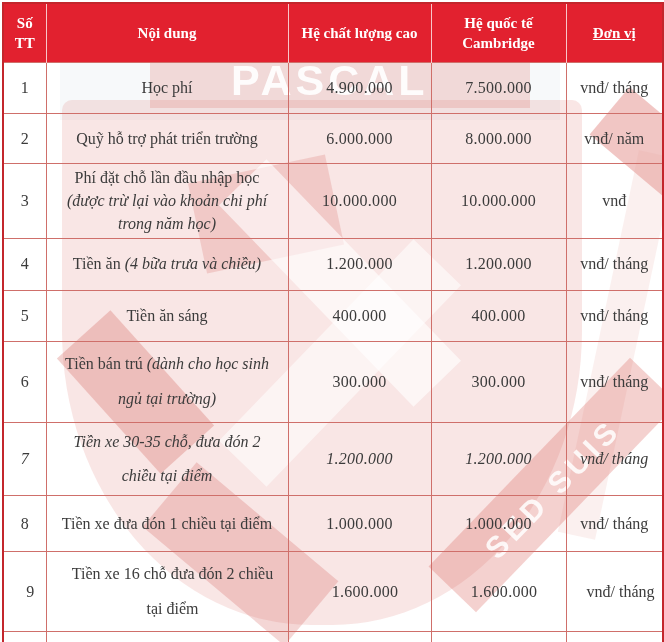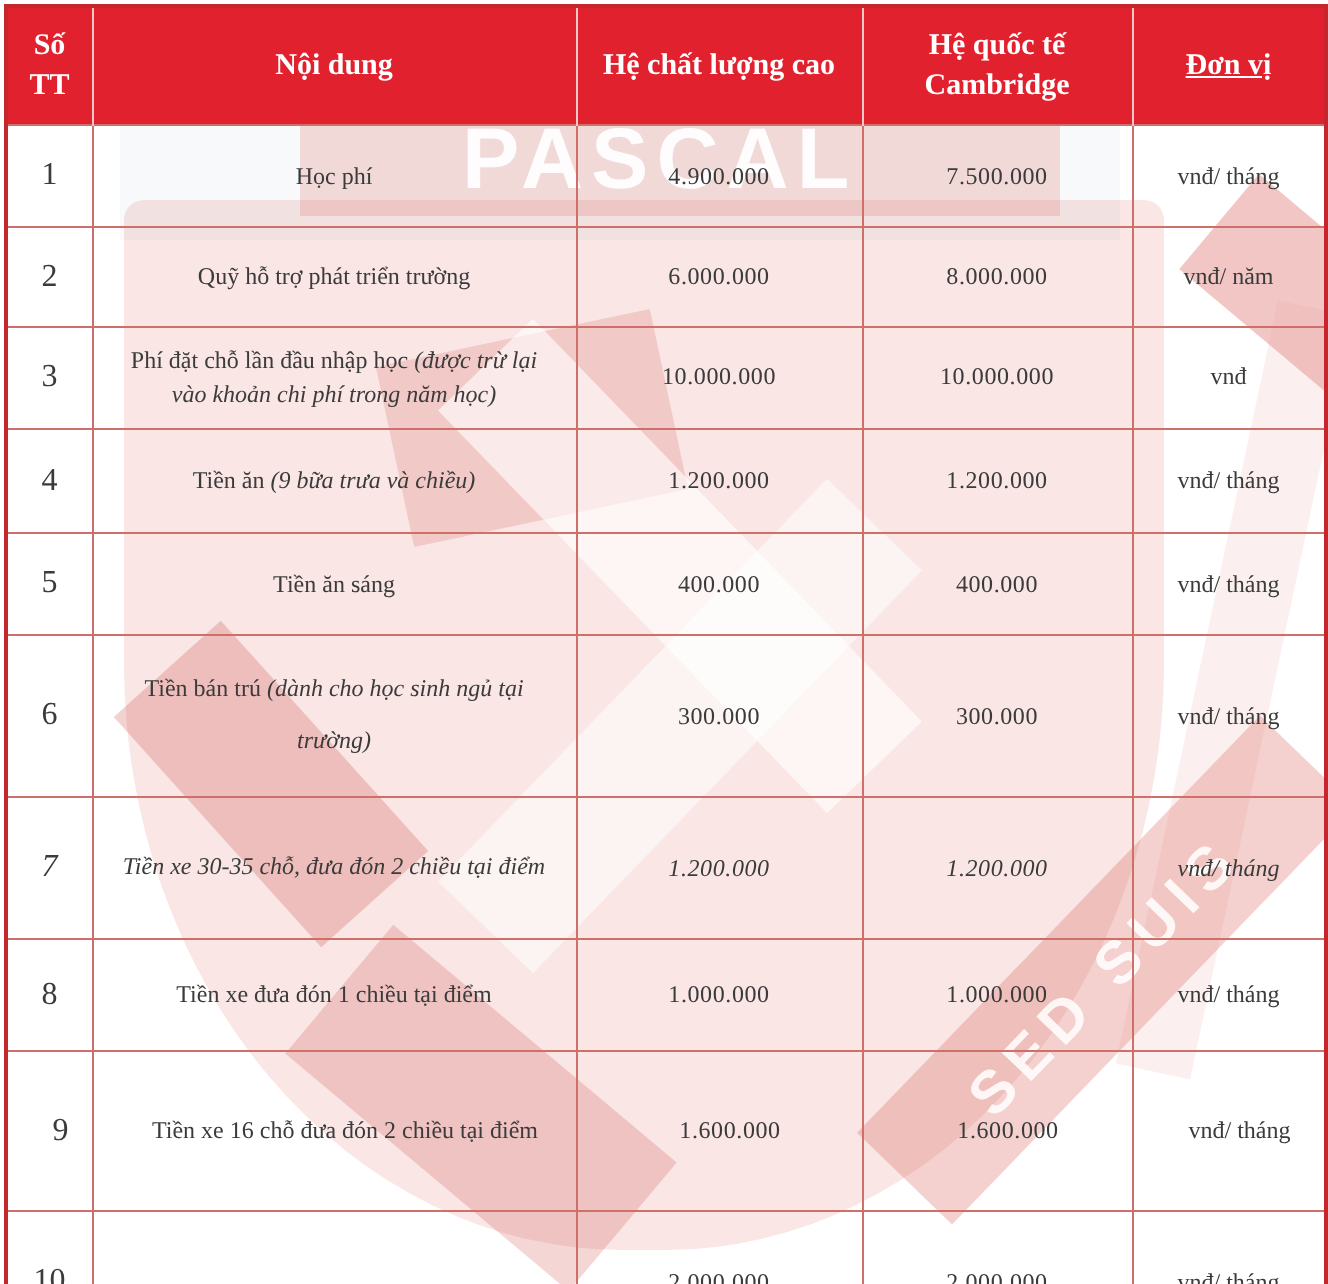--- a/index.html
+++ b/index.html
@@ -70,21 +70,21 @@
     border-right: 1px solid rgba(255,255,255,0.75);
     vertical-align: middle;
     text-align: center;
   }
   .fee-table thead th:last-child { border-right: none; text-decoration: underline; }
   .fee-table tbody td {
     border: 1px solid #cf6f6a;
     background: transparent;
     text-align: center;
     vertical-align: middle;
-    font-size: 12px;
+    font-size: 16px;
     padding: 2px 9px;
   }
   .fee-table tbody td.c-stt  { font-size: 16px; }
   .fee-table tbody td.c-fee  { letter-spacing: 0.3px; margin-left: 20px; }
   .fee-table tbody td.c-unit { white-space: nowrap; }
   .it { font-style: italic; }
 
   
   .fee-table tbody tr:nth-child(1)  td { height: 46px; }
   .fee-table tbody tr:nth-child(2)  td { height: 45px; }
@@ -156,21 +156,21 @@
         </tr>
         <tr>
           <td class="c-stt">3</td>
           <td class="c-content"><span>Phí đặt chỗ lần đầu nhập học </span><span class="it">(được trừ lại vào khoản chi phí trong năm học)</span></td>
           <td class="c-fee">10.000.000</td>
           <td class="c-fee">10.000.000</td>
           <td class="c-unit">vnđ</td>
         </tr>
         <tr>
           <td class="c-stt">4</td>
-          <td class="c-content"><span>Tiền ăn </span><span class="it">(9 bữa trưa và chiều)</span></td>
+          <td class="c-content"><span>Tiền ăn </span><span class="it">(4 bữa trưa và chiều)</span></td>
           <td class="c-fee">1.200.000</td>
           <td class="c-fee">1.200.000</td>
           <td class="c-unit">vnđ/ tháng</td>
         </tr>
         <tr>
           <td class="c-stt">5</td>
           <td class="c-content"><span>Tiền ăn sáng</span></td>
           <td class="c-fee">400.000</td>
           <td class="c-fee">400.000</td>
           <td class="c-unit">vnđ/ tháng</td>

